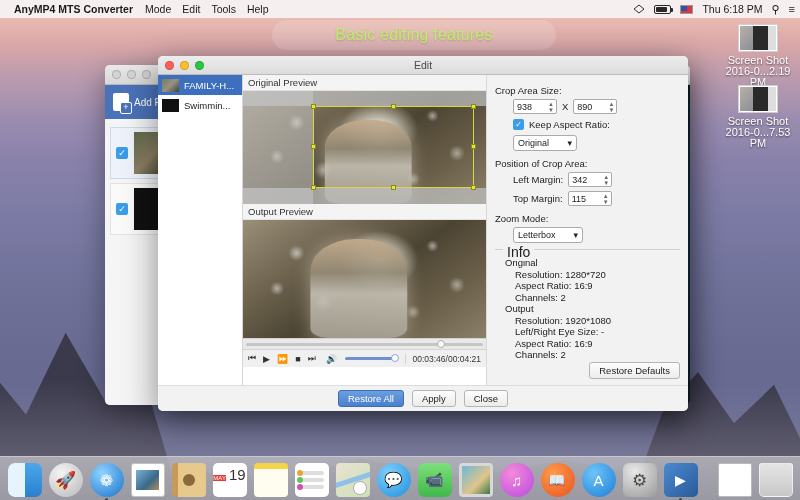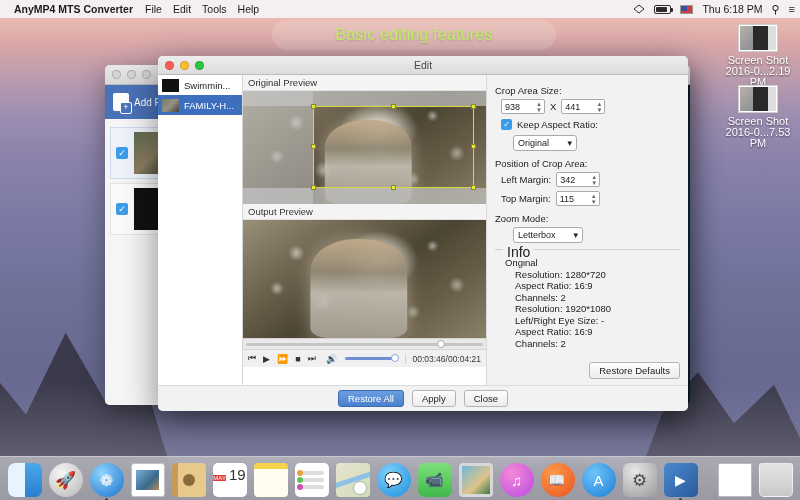--- a/index.html
+++ b/index.html
@@ -197,21 +197,21 @@
   .volslider { width:52px; height:3px; background:#6f8fd0; border-radius:2px; position:relative; }
   .volslider b { position:absolute; right:-2px; top:-3px; width:8px; height:8px; background:#fff; border:1px solid #8ba4d6; border-radius:50%; }
   .timecode { margin-left:auto; border-left:1px solid #d4d4d4; padding-left:6px; font-size:8.5px; }
 
   .settings { flex:1; padding:6px 8px; font-size:9.5px; color:#222; position:relative; }
   .settings .lbl { margin:4px 0 3px; }
   .rowflex { display:flex; align-items:center; gap:5px; margin-bottom:4px; }
   .spin { width:44px; height:15px; background:#fff; border:1px solid #aaa; border-radius:2px;
     display:flex; align-items:center; padding:0 3px; font-size:9px; position:relative; }
   .spin .arrows { position:absolute; right:2px; top:1px; font-size:6px; line-height:6px; color:#666; }
-  .indent { margin-left:6px; }
+  .indent { margin-left:18px; }
   .chk { width:11px; height:11px; background:#3b9ce8; border-radius:2px; color:#fff;
     font-size:8px; line-height:11px; text-align:center; flex:none; }
   .selectbox { width:64px; height:16px; background:#fff; border:1px solid #aaa; border-radius:3px;
     display:flex; align-items:center; padding:0 4px; font-size:9px; justify-content:space-between; }
   .selectbox.wide { width:70px; }
   .fieldset { margin-top:6px; border-top:1px solid #cfcfcf; position:relative; padding-top:7px; }
   .fieldset .legend { position:absolute; top:-6px; left:8px; background:#f2f2f2; padding:0 4px; font-size:14px; }
   .infoline { margin-left:10px; line-height:11.5px; }
   .infoline.sub { margin-left:20px; }
   .btn { background:linear-gradient(to bottom,#fdfdfd,#ececec); border:1px solid #b4b4b4;
@@ -286,21 +286,21 @@
 <div id="desktop">
   <div class="mt mt3"></div>
   <div class="mt mt1"></div>
   <div class="mt mt2"></div>
   <div class="haze"></div>
 </div>
 
 <div id="menubar">
   <span class="apple"></span>
   <span class="app-name">AnyMP4 MTS Converter</span>
-  <span class="mi">File</span>
+  <span class="mi">Mode</span>
   <span class="mi">Edit</span>
   <span class="mi">Tools</span>
   <span class="mi">Help</span>
   <span class="spacer"></span>
   <span class="right-item">
     <svg width="12" height="11" viewBox="0 0 12 11">
         <path d="M6 1 L11 5 L6 9 L1 5 Z" fill="none" stroke="#333" stroke-width="1"></path>
       </svg>
   </span>
   <span class="right-item">
@@ -392,27 +392,27 @@
   <div class="etitle">
     <span class="tl-dot tl-red"></span>
     <span class="tl-dot tl-yel"></span>
     <span class="tl-dot tl-grn"></span>
     <span class="ttl">Edit</span>
   </div>
 
   <div class="ebody">
 
     <div class="esidebar">
+      <div class="sbrow sel">
+        <span class="sbthumb img"></span>
+        <span>FAMILY-H...</span>
+      </div>
       <div class="sbrow">
         <span class="sbthumb"></span>
         <span>Swimmin...</span>
-      </div>
-      <div class="sbrow sel">
-        <span class="sbthumb img"></span>
-        <span>FAMILY-H...</span>
       </div>
     </div>
 
     <div class="emain">
 
       <div class="econtent">
 
         <div class="previews">
           <div class="plabel">Original Preview</div>
           <div class="orig-box">
@@ -459,21 +459,21 @@
 
         <div class="settings">
           <div class="lbl">Crop Area Size:</div>
           <div class="rowflex indent">
             <span class="spin">
               <span>938</span>
               <span class="arrows">▲<br>▼</span>
             </span>
             <span>X</span>
             <span class="spin">
-              <span>441</span>
+              <span>890</span>
               <span class="arrows">▲<br>▼</span>
             </span>
           </div>
 
           <div class="rowflex indent" style="margin-top:5px;">
             <span class="chk">✓</span>
             <span>Keep Aspect Ratio:</span>
           </div>
 
           <div class="indent" style="margin-top:5px; margin-left:18px;">
@@ -506,20 +506,21 @@
               <span>▾</span>
             </span>
           </div>
 
           <div class="fieldset">
             <span class="legend">Info</span>
             <div class="infoline">Original</div>
             <div class="infoline sub">Resolution: 1280*720</div>
             <div class="infoline sub">Aspect Ratio: 16:9</div>
             <div class="infoline sub">Channels: 2</div>
+            <div class="infoline">Output</div>
             <div class="infoline sub">Resolution: 1920*1080</div>
             <div class="infoline sub">Left/Right Eye Size: -</div>
             <div class="infoline sub">Aspect Ratio: 16:9</div>
             <div class="infoline sub">Channels: 2</div>
           </div>
 
           <span class="btn restore-def">Restore Defaults</span>
         </div>
       </div>
     </div>

